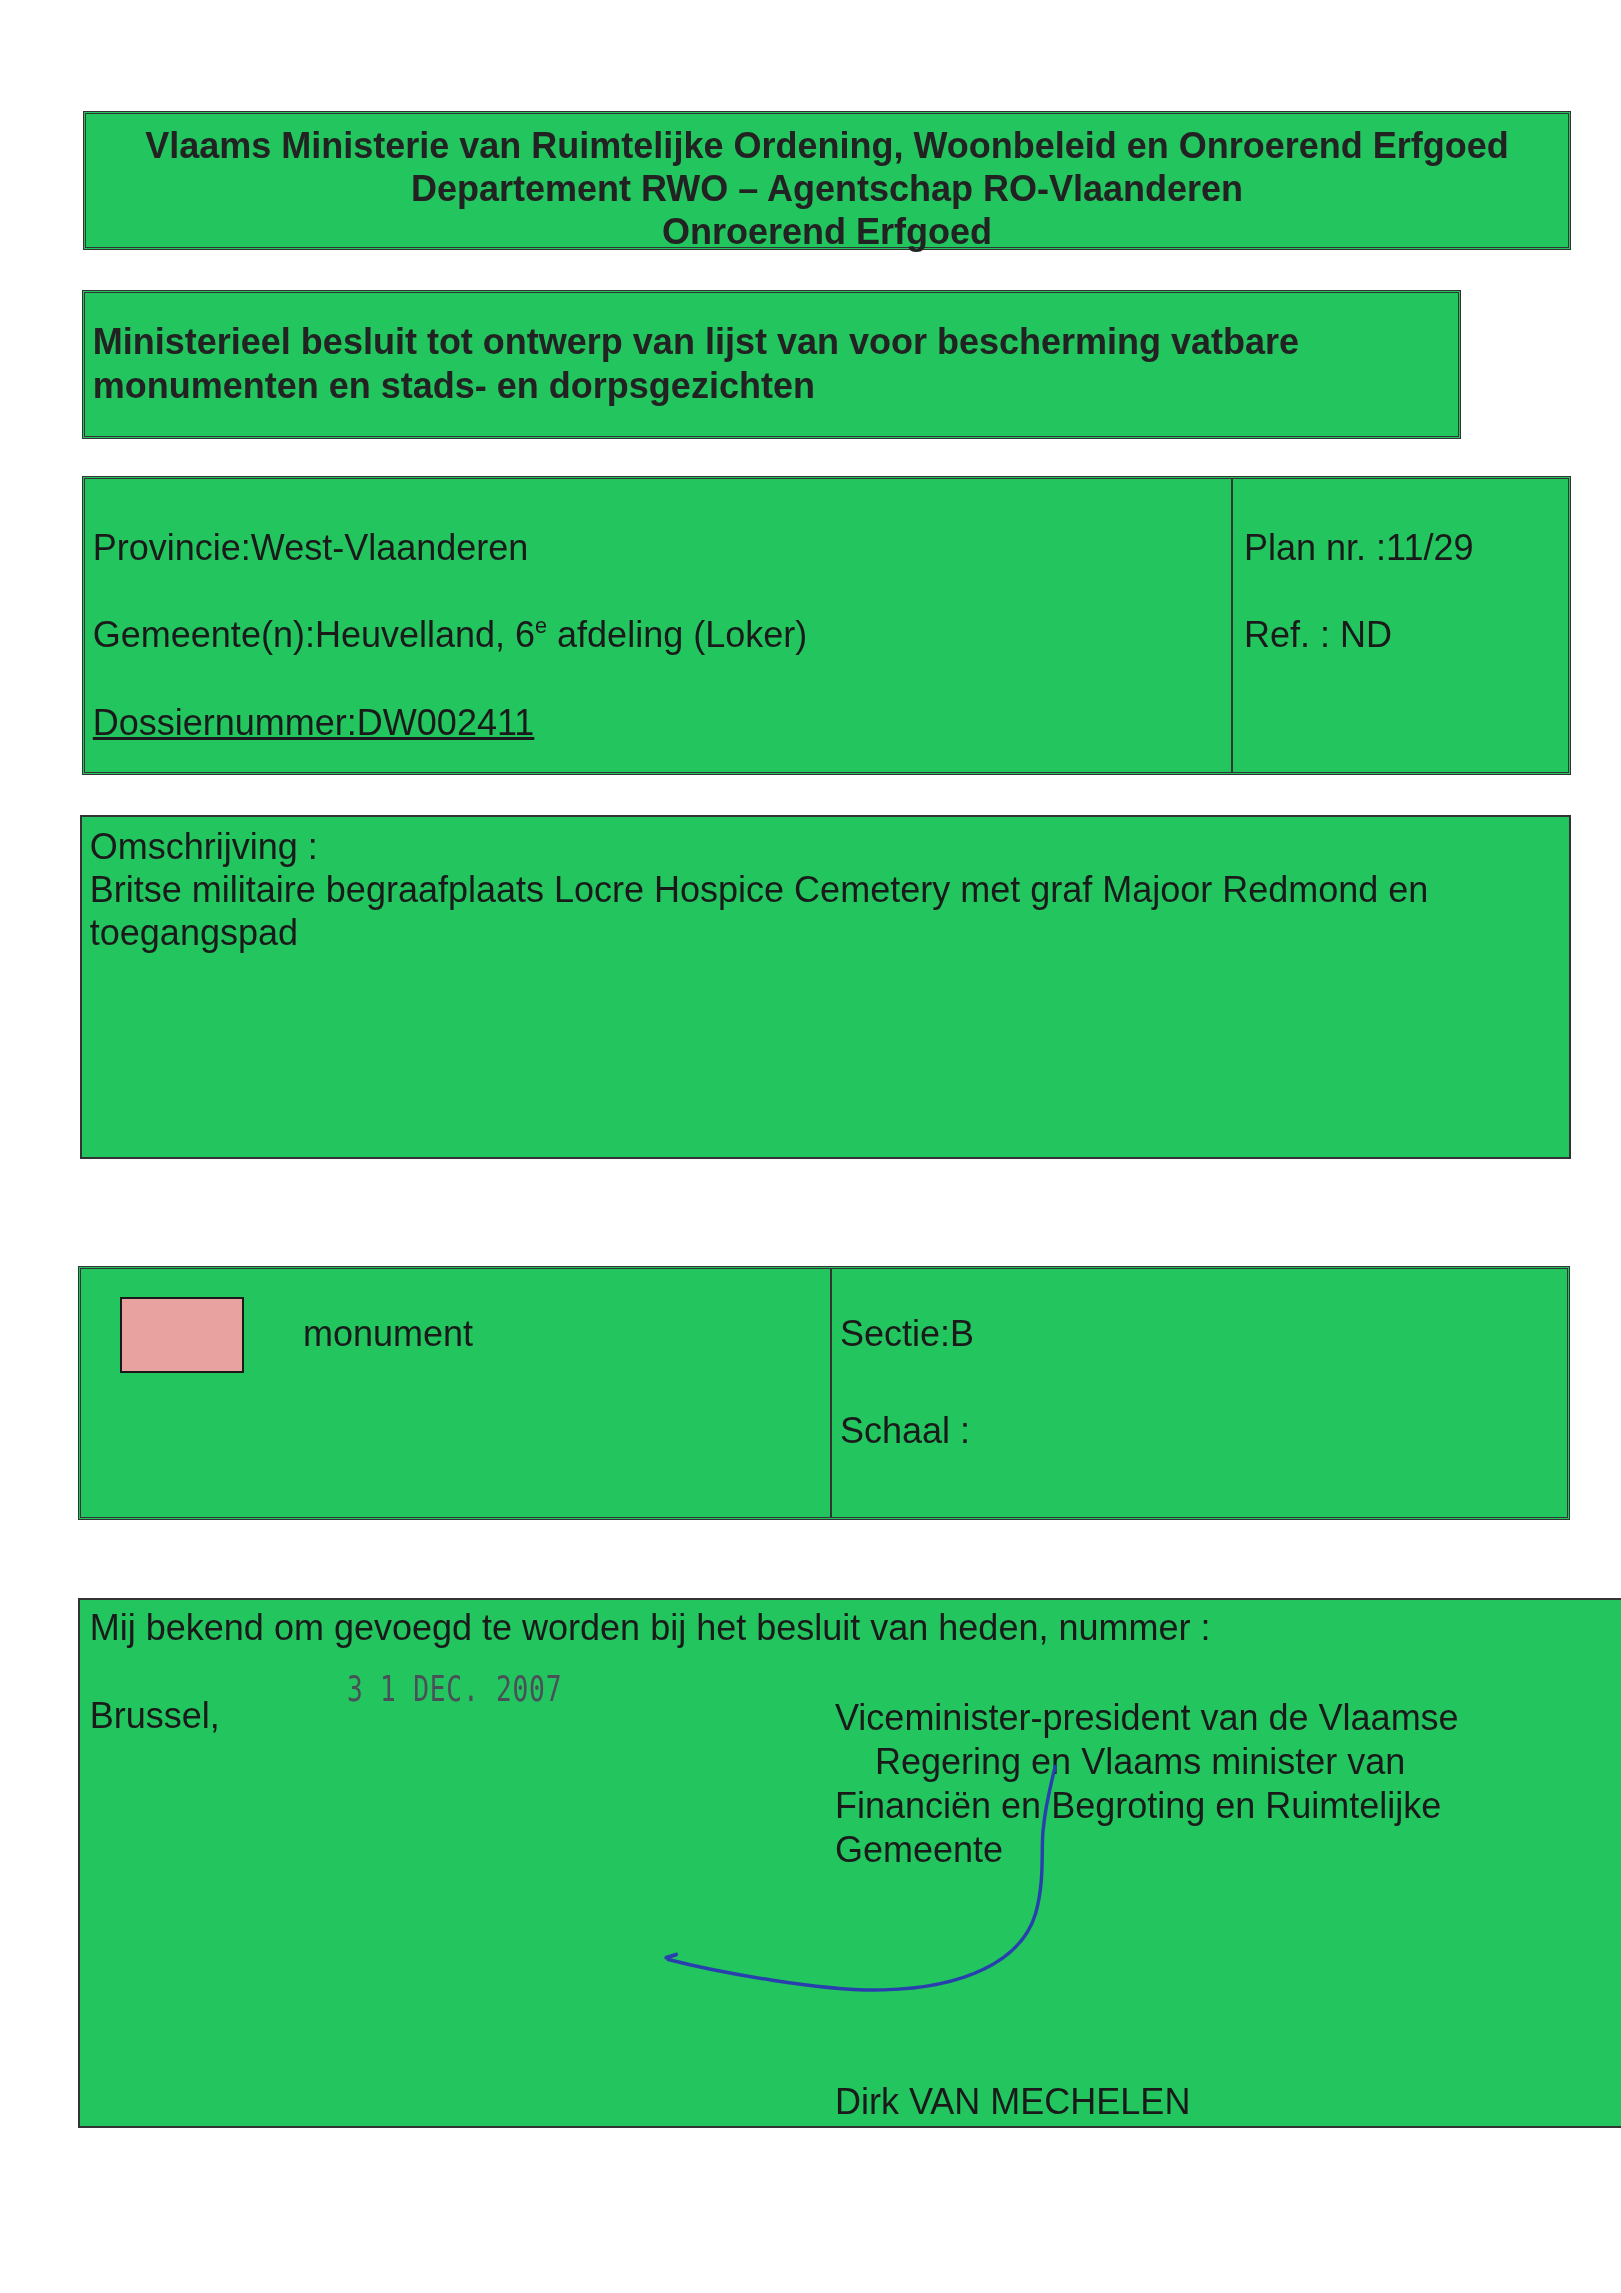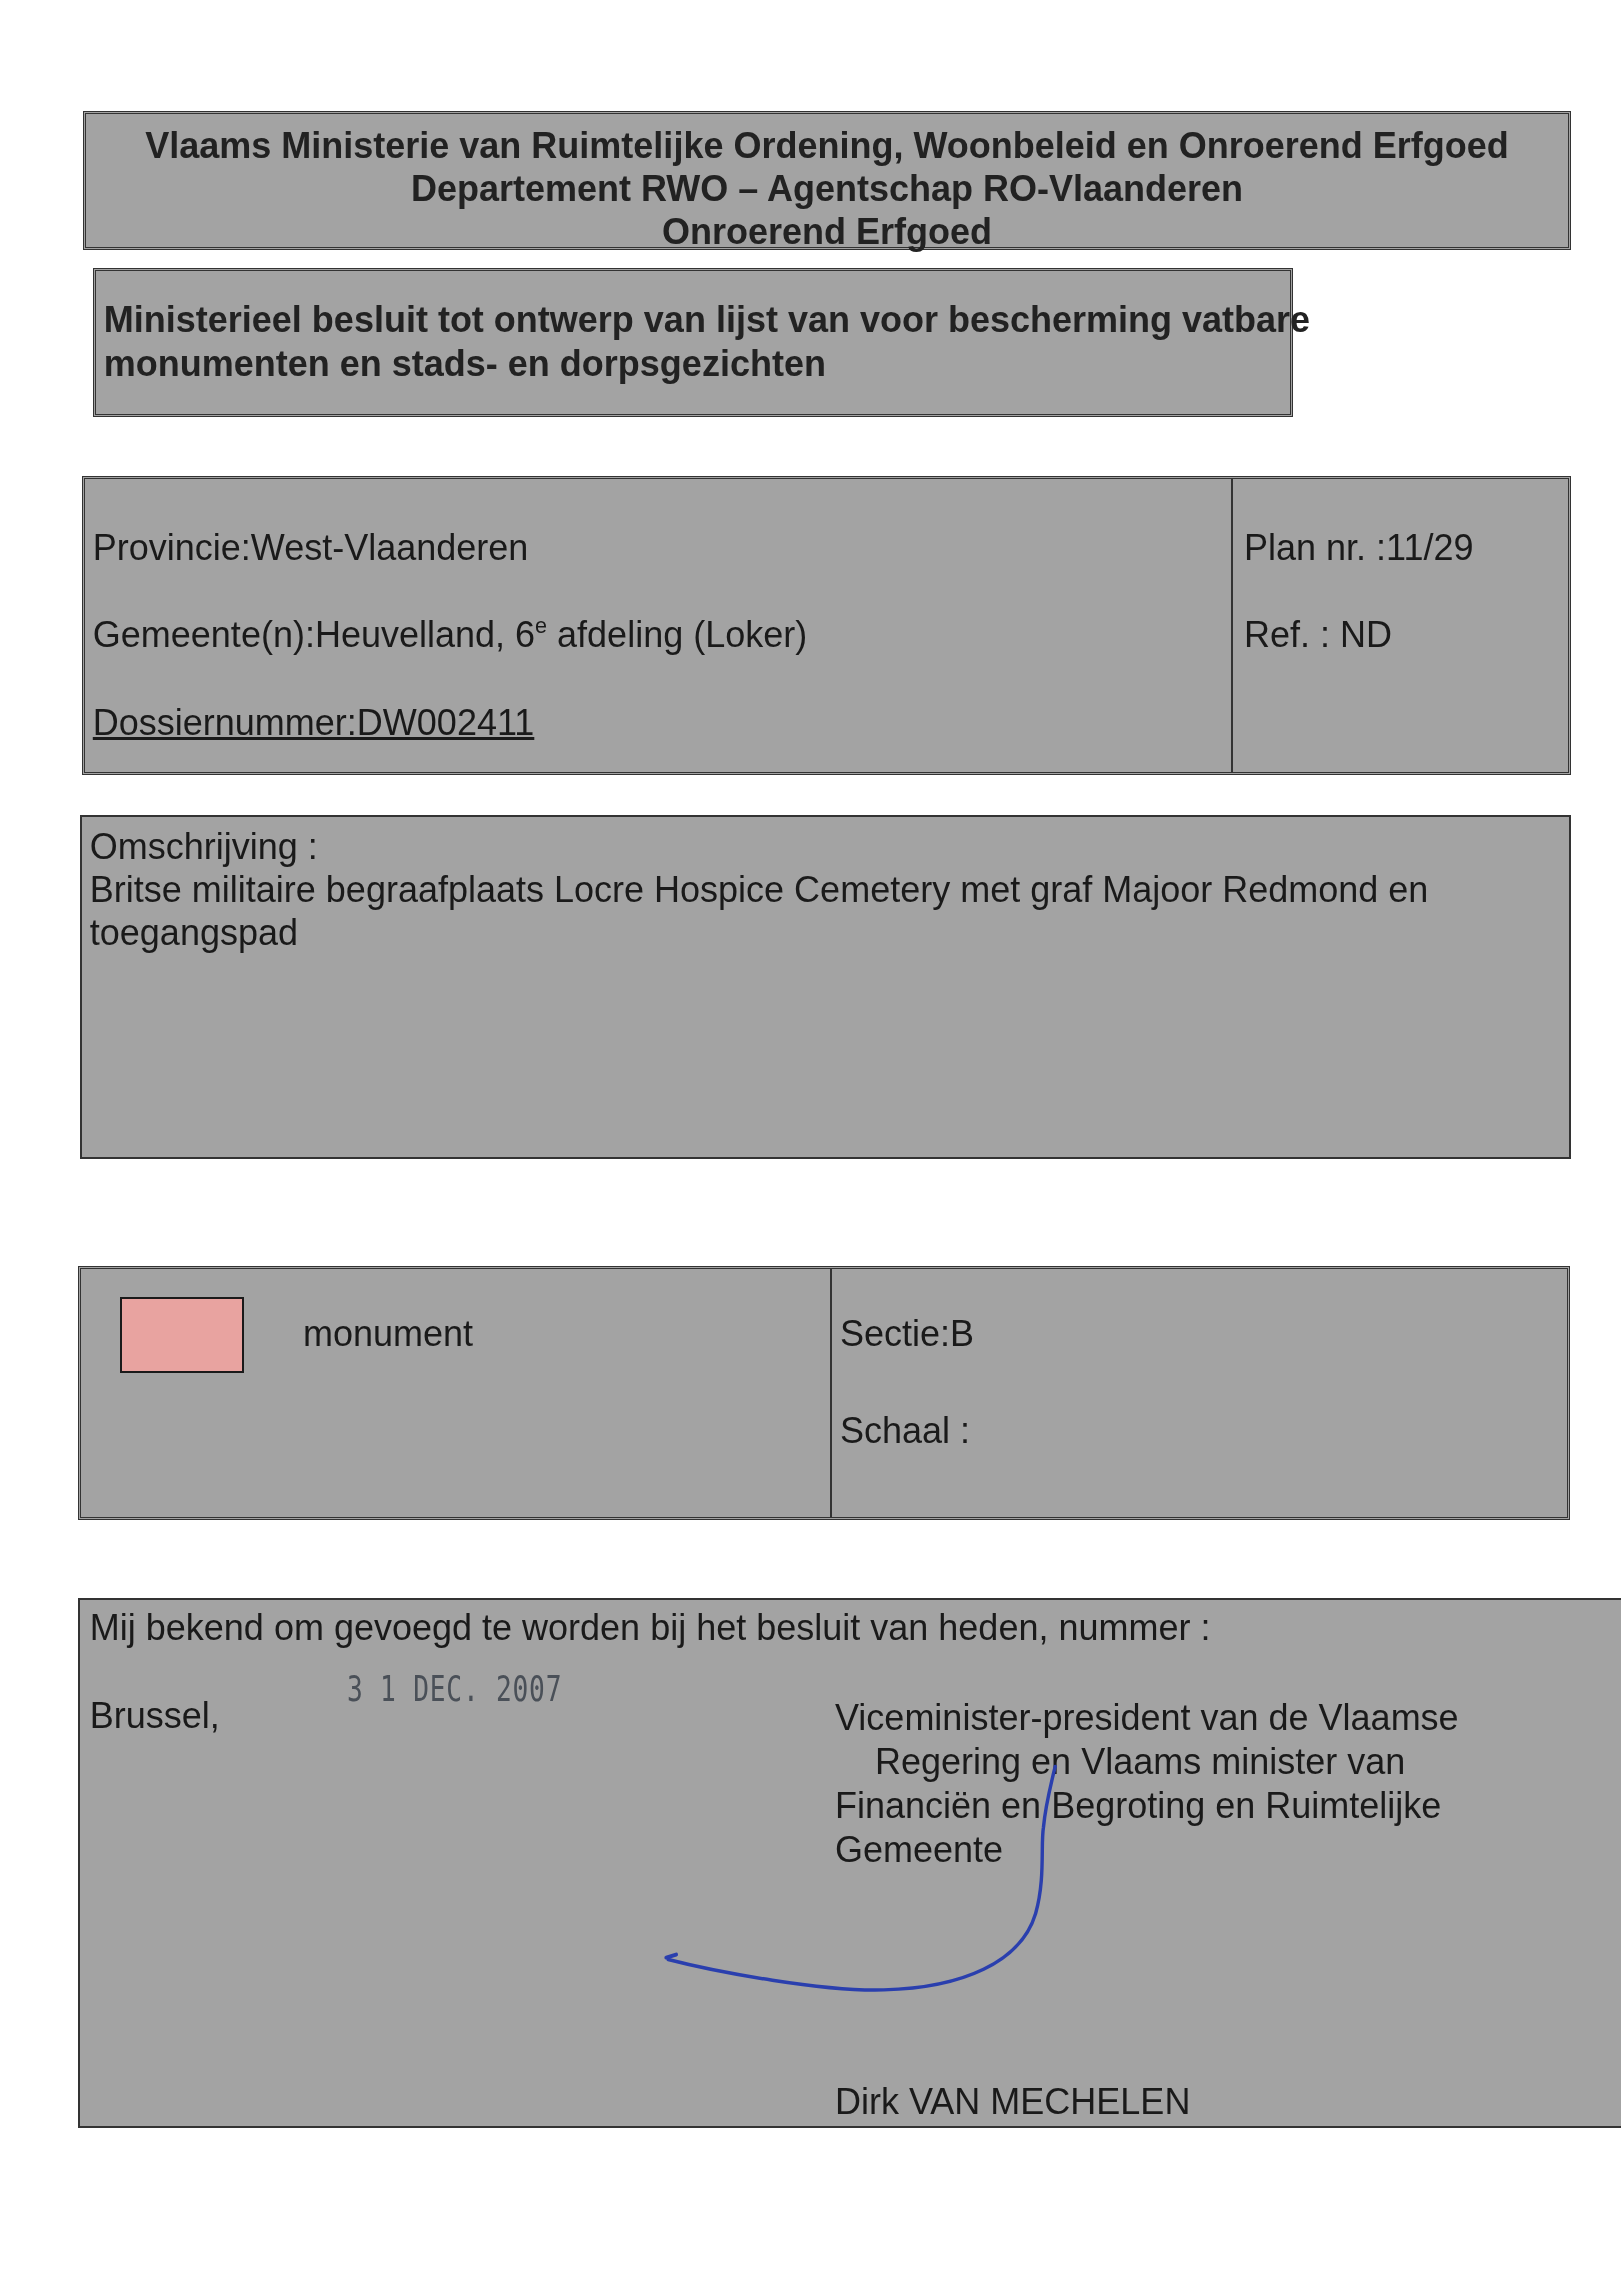--- a/index.html
+++ b/index.html
@@ -3,21 +3,21 @@
   <meta charset="utf-8">
   <style>
     html, body { margin: 0; padding: 0; }
     body {
       width: 1621px; height: 2294px; background: #ffffff; position: relative;
       font-family: "Liberation Sans", sans-serif; color: #1a1a1a; overflow: hidden;
     }
     .box {
       position: absolute; box-sizing: border-box;
       border: 3.9px double #333;
-      background: #a3a3a3;
+      background: #22c55e;
     }
     .box.single { border: 2.9px double #333; }
     .hdr-line {
       position: absolute; left: 0; right: 0; text-align: center;
       font-weight: bold; font-size: 36px; line-height: 43px; color: #222;
     }
     .txt { position: absolute; font-size: 36px; line-height: 43px; white-space: nowrap; color: #1a1a1a; }
     .bold { font-weight: bold; color: #222; }
     .vdiv { position: absolute; top: 0; bottom: 0; width: 0; border-left: 2.9px double #333; }
     .swatch {
@@ -33,21 +33,21 @@
   </style>
 </head>
 <body>
 
 <div class="box" style="left:83px; top:111px; width:1488px; height:139px;">
   <div class="hdr-line" style="top:9.8px;">Vlaams Ministerie van Ruimtelijke Ordening, Woonbeleid en Onroerend Erfgoed</div>
   <div class="hdr-line" style="top:53px;">Departement RWO – Agentschap RO-Vlaanderen</div>
   <div class="hdr-line" style="top:96px;">Onroerend Erfgoed</div>
 </div>
 
-<div class="box" style="left:82px; top:268px; width:1200px; height:149px;margin-left:11px;">
+<div class="box" style="left:82px; top:290px; width:1379px; height:149px;">
   <div class="txt bold" style="left:7.8px; top:27.4px;">Ministerieel besluit tot ontwerp van lijst van voor bescherming vatbare</div>
   <div class="txt bold" style="left:7.8px; top:71px;">monumenten en stads- en dorpsgezichten</div>
 </div>
 
 <div class="box" style="left:82px; top:476px; width:1489px; height:299px;">
   <div class="txt" style="left:7.8px; top:47px;">Provincie:West-Vlaanderen</div>
   <div class="txt" style="left:7.8px; top:134px;">
     <span>Gemeente(n):Heuvelland, 6</span><sup>e</sup><span> afdeling (Loker)</span>
   </div>
   <div class="txt" style="left:7.8px; top:222px;text-decoration:underline;">Dossiernummer:DW002411</div>

